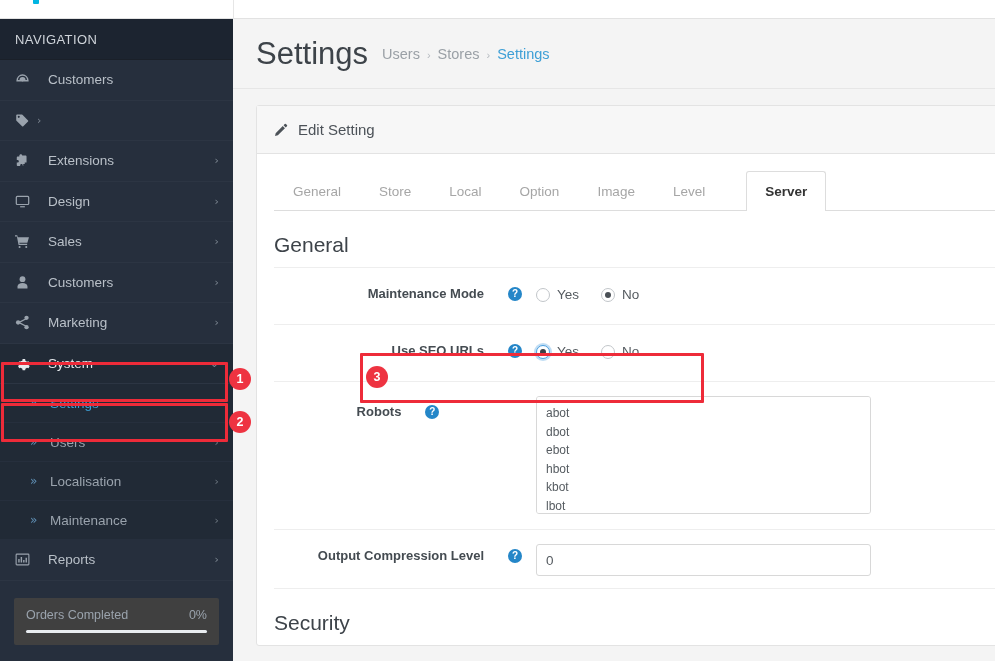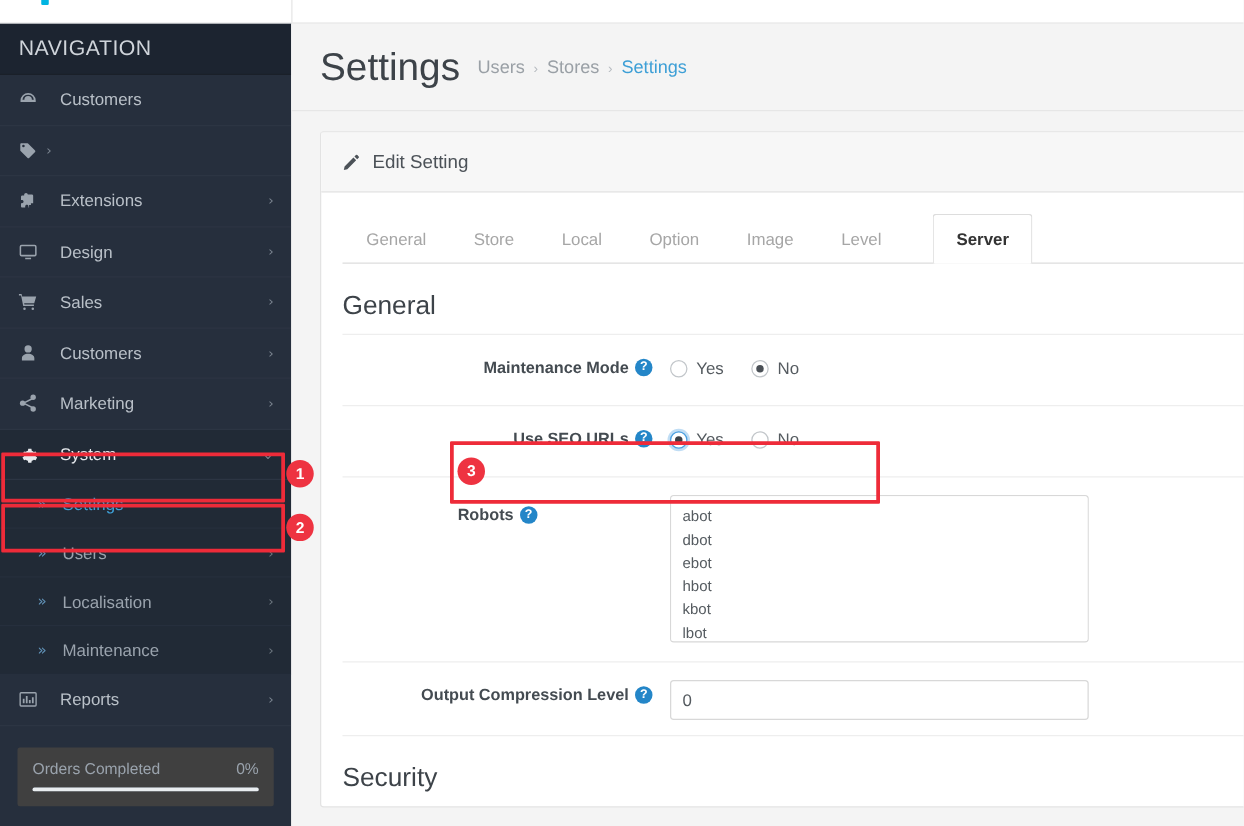--- a/index.html
+++ b/index.html
@@ -34,21 +34,21 @@
   .sidebar {
     position: absolute; left: 0; top: 19px;
     width: 233px; height: 642px;
     background: #262f3d;
     overflow: hidden;
   }
   .nav-title {
     height: 41px;
     background: #1c2430;
     color: #cfd4da;
-    font-size: 17px;
+    font-size: 13px;
     letter-spacing: 0.4px;
     display: flex; align-items: center;
     padding-left: 15px;
     border-bottom: 1px solid #1a2029;
   }
   .nav-list { list-style: none; }
   .nav-item {
     position: relative;
     height: 40.5px;
     display: flex; align-items: center;
@@ -181,21 +181,21 @@
     border-bottom: 1px solid #eeeeee;
     padding: 12px 0;
     position: relative;
   }
   .form-label {
     width: 262px; min-width: 262px;
     text-align: right;
     padding: 6px 14px 0 0;
     font-weight: bold; font-size: 13px; color: #444b51;
     display: flex; justify-content: flex-end; align-items: center;
-    gap: 5px;
+    gap: 24px;
   }
   .form-ctrl { flex: 1; padding-top: 2px; }
 
   .help-ico {
     display: inline-flex; align-items: center; justify-content: center;
     width: 14px; height: 14px; border-radius: 50%;
     background: #2486c8; color: #ffffff;
     font-size: 10px; font-weight: bold; line-height: 1;
     font-family: "Liberation Sans", sans-serif;
     cursor: pointer;

